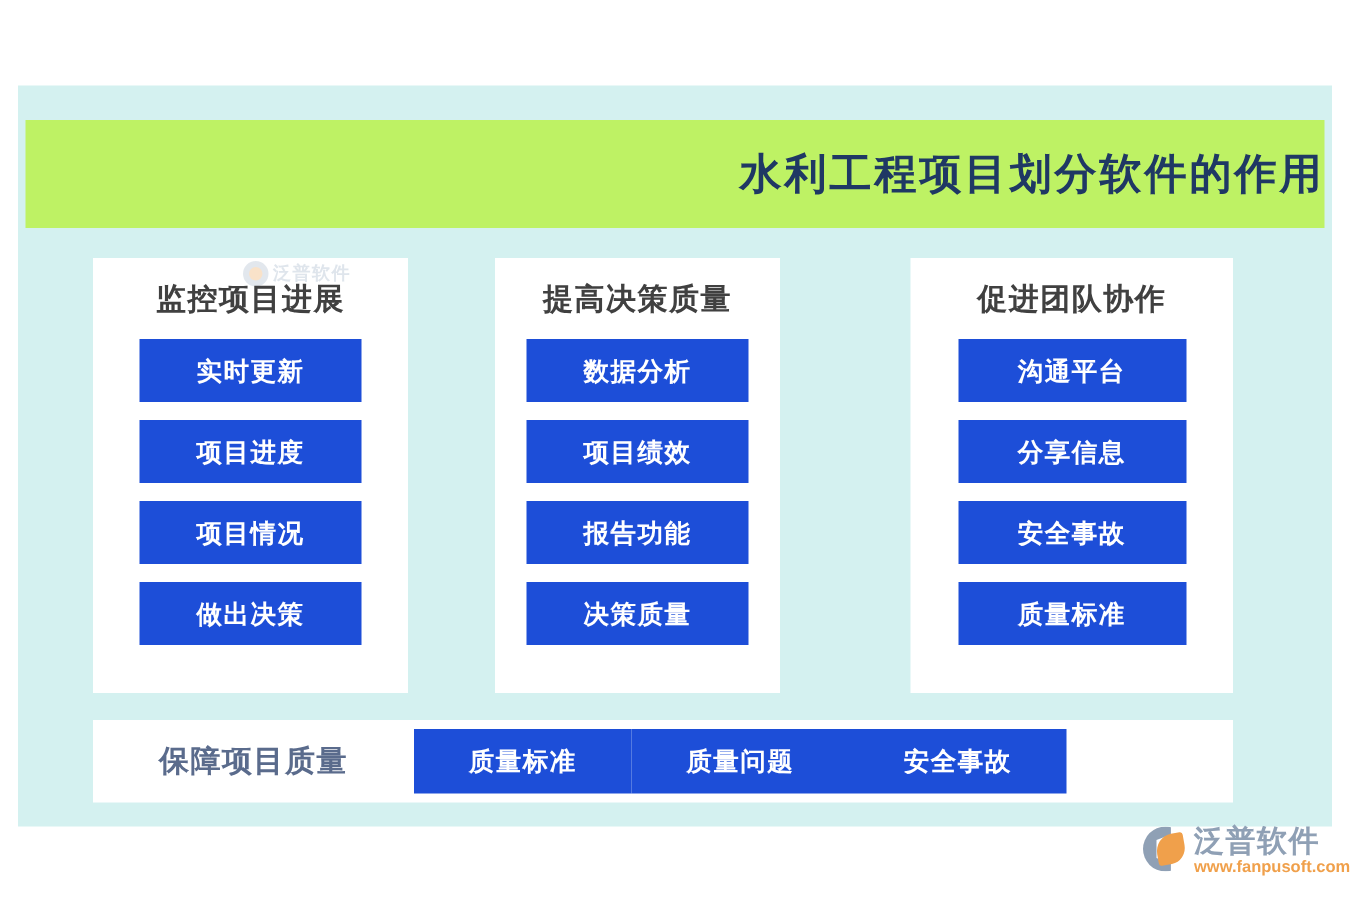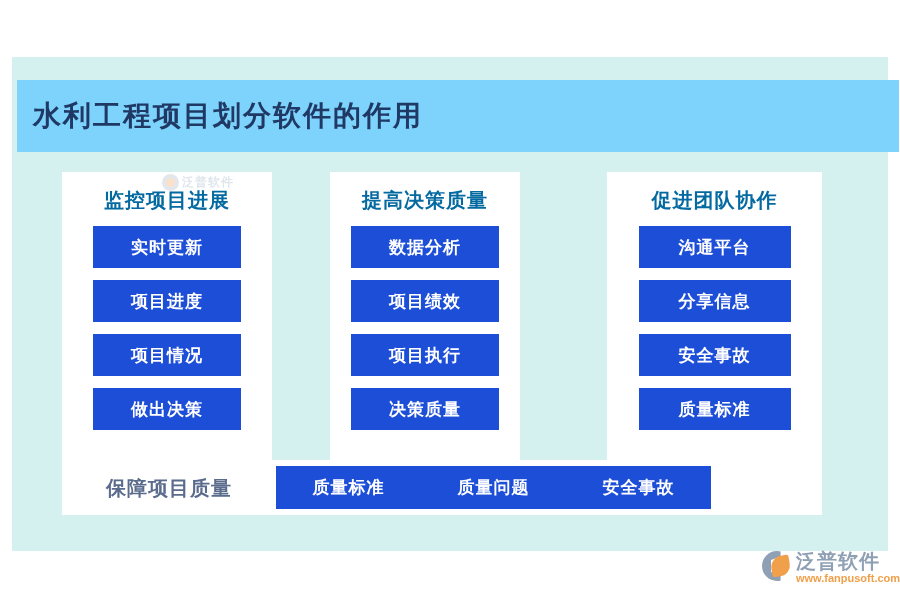--- a/index.html
+++ b/index.html
@@ -27,25 +27,24 @@
     box-sizing: border-box;
   }
 
   
   .title-card {
     position: absolute;
     left: 17px;
     top: 80px;
     width: 866px;
     height: 72px;
-    background: #7dd3fc;
-    display: flex;
-    align-items: center;
-    justify-content: flex-start;
-    padding-left: 16px;
+    background: #bef264;
+    display: flex;
+    align-items: center;
+    justify-content: flex-end;
   }
   .title-text {
     font-size: 28px;
     font-weight: bold;
     color: #1f3864;
     letter-spacing: 2px;
     line-height: 1;
     white-space: nowrap;
   }
 
@@ -66,21 +65,21 @@
     padding-top: 18px;
   }
   .col-card.c0 { left: 0px;   width: 210px; }
   .col-card.c1 { left: 268px; width: 190px; font-family: Liberation Serif, serif; }
   .col-card.c2 { left: 545px; width: 215px; }
 
   .col-title {
     text-align: center;
     font-size: 20px;
     font-weight: bold;
-    color: #0369a1;
+    color: #404040;
     letter-spacing: 1px;
     line-height: 1;
     margin-bottom: 16px;
     white-space: nowrap;
     position: relative;
     z-index: 2;
   }
 
   .col-items {
     display: flex;
@@ -102,21 +101,21 @@
     line-height: 1;
     white-space: nowrap;
     box-sizing: border-box;
   }
   .col-card.c2 .chip { width: 152px; }
 
   
   .bottom-strip {
     position: absolute;
     left: 62px;
-    top: 460px;
+    top: 480px;
     width: 760px;
     height: 55px;
     background: #ffffff;
     display: flex;
     align-items: center;
     box-sizing: border-box;
   }
   .bottom-label {
     width: 214px;
     text-align: center;
@@ -256,21 +255,21 @@
       <div class="chip">项目情况</div>
       <div class="chip">做出决策</div>
     </div>
   </div>
 
   <div class="col-card c1">
     <div class="col-title">提高决策质量</div>
     <div class="col-items">
       <div class="chip">数据分析</div>
       <div class="chip">项目绩效</div>
-      <div class="chip">项目执行</div>
+      <div class="chip">报告功能</div>
       <div class="chip">决策质量</div>
     </div>
   </div>
 
   <div class="col-card c2">
     <div class="col-title">促进团队协作</div>
     <div class="col-items">
       <div class="chip">沟通平台</div>
       <div class="chip">分享信息</div>
       <div class="chip">安全事故</div>

